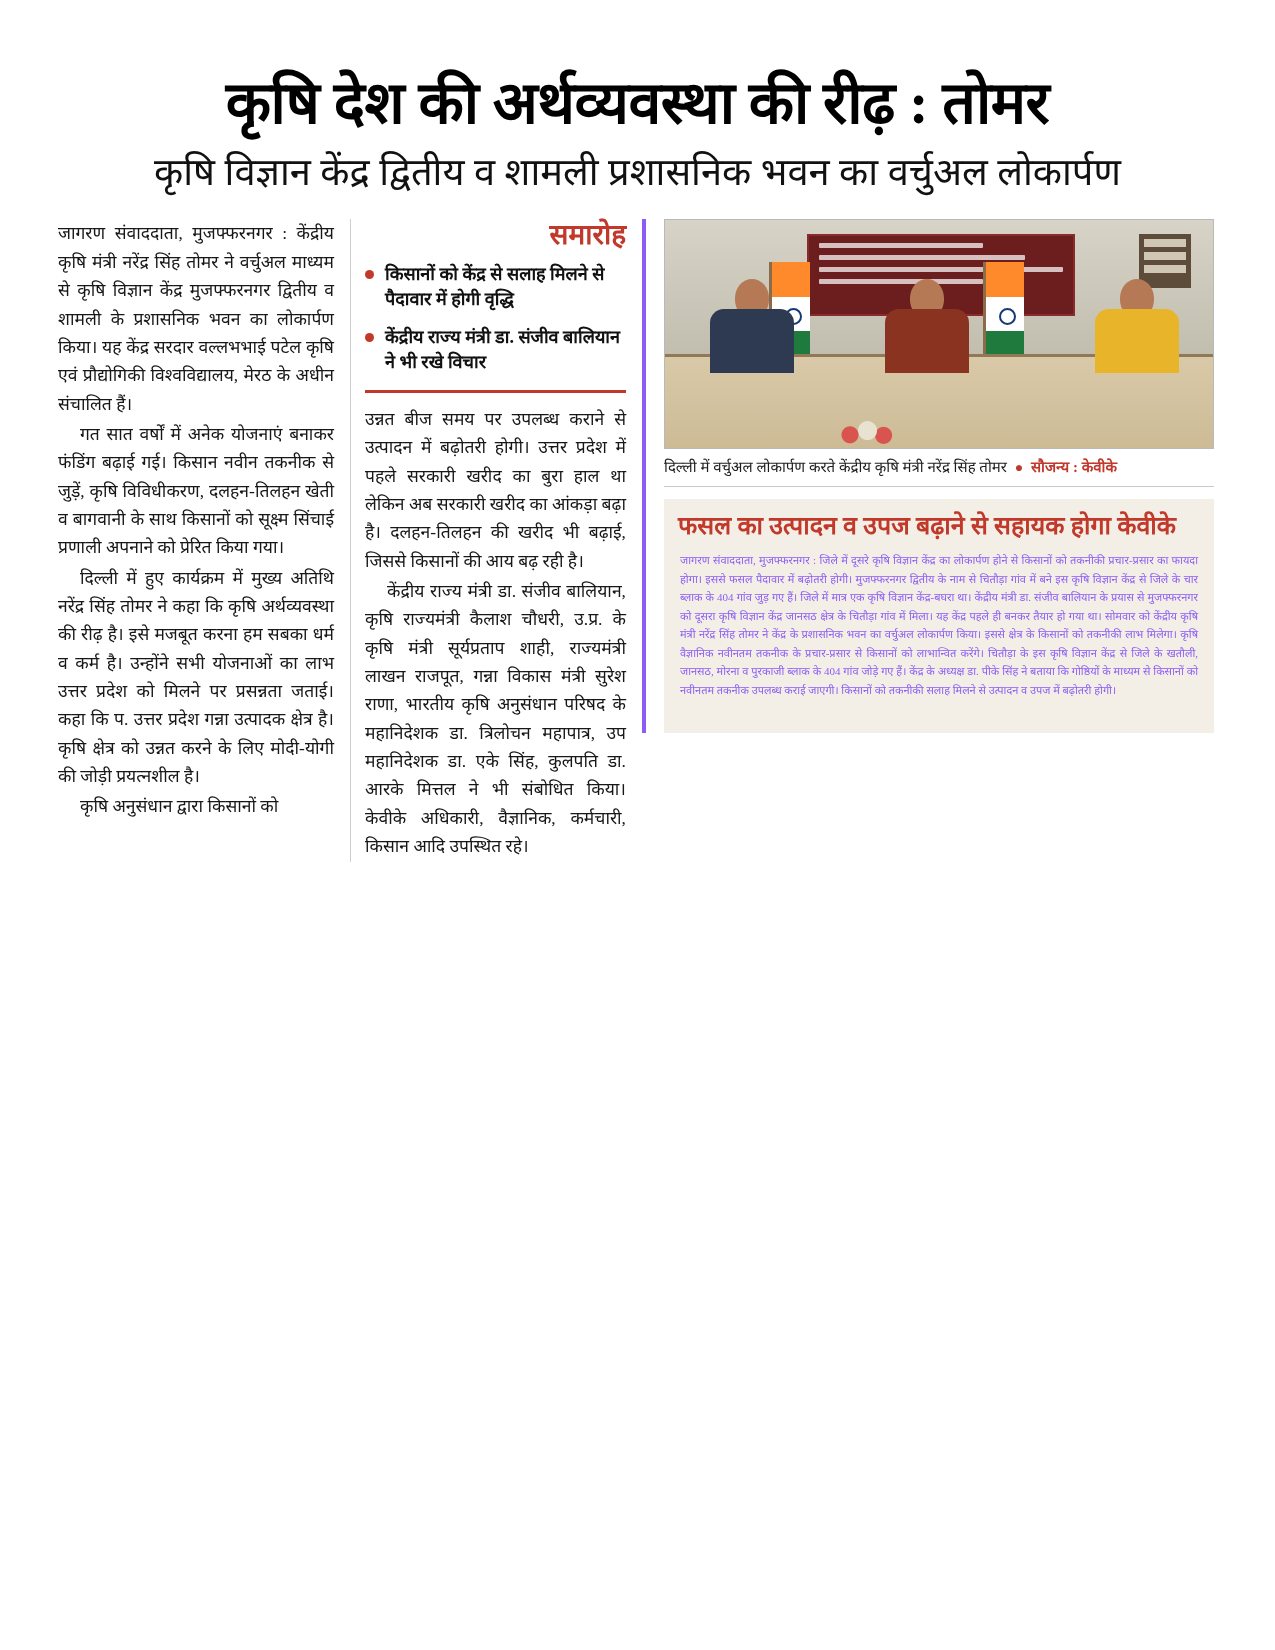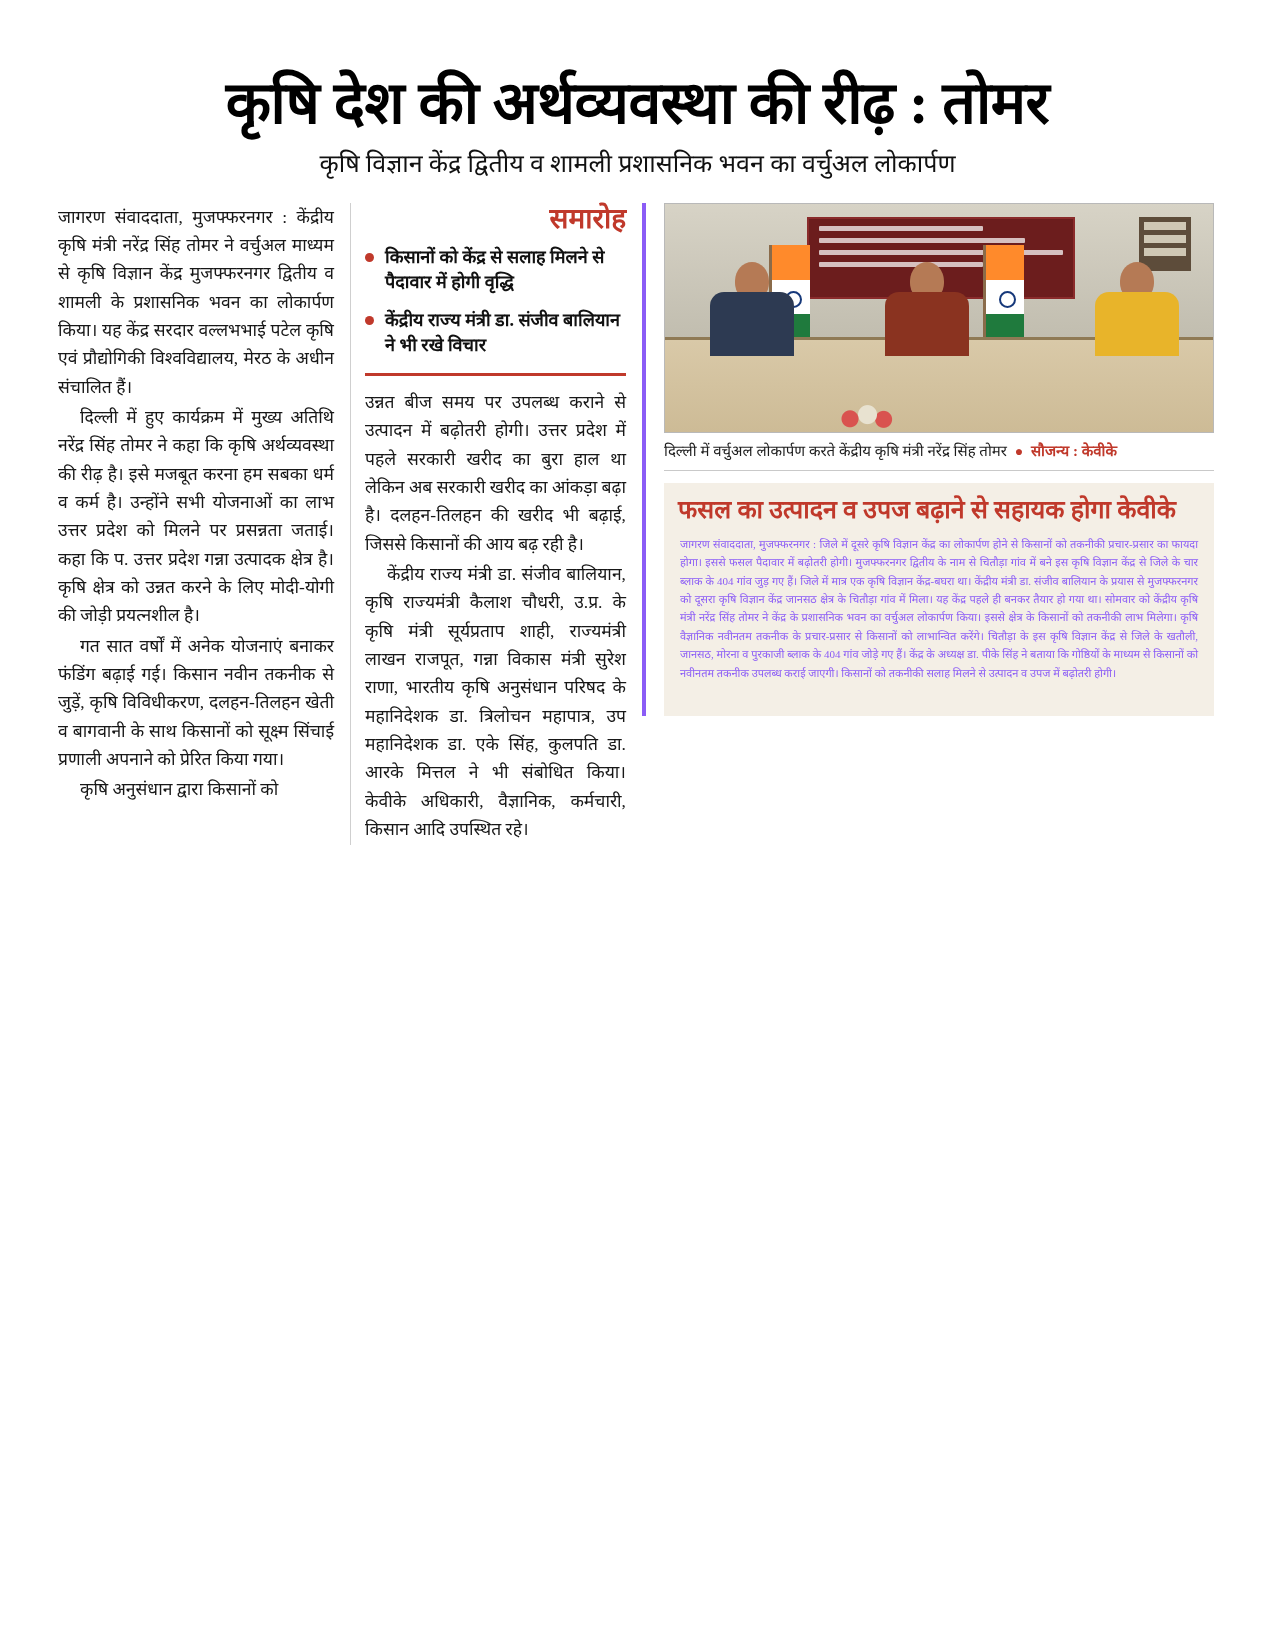--- a/index.html
+++ b/index.html
@@ -27,21 +27,21 @@
     font-size: 59px;
     font-weight: bold;
     letter-spacing: -0.5px;
     line-height: 1.12;
     text-align: center;
     margin: 10px 0 4px 0;
     color: #000;
   }
   .subheadline {
     font-family: "Liberation Serif", serif;
-    font-size: 25px;
+    font-size: 38px;
     font-weight: normal;
     text-align: center;
     line-height: 1.3;
     margin: 12px 0 22px 0;
     color: #111;
   }
 
   
   .content {
     display: flex;
@@ -249,22 +249,22 @@
 <div class="page">
 
   <h1 class="headline">कृषि देश की अर्थव्यवस्था की रीढ़ : तोमर</h1>
   <h2 class="subheadline">कृषि विज्ञान केंद्र द्वितीय व शामली प्रशासनिक भवन का वर्चुअल लोकार्पण</h2>
 
   <div class="content">
 
     <div class="col col-1">
       <div class="body-text">
         <p>जागरण संवाददाता, मुजफ्फरनगर : केंद्रीय कृषि मंत्री नरेंद्र सिंह तोमर ने वर्चुअल माध्यम से कृषि विज्ञान केंद्र मुजफ्फरनगर द्वितीय व शामली के प्रशासनिक भवन का लोकार्पण किया। यह केंद्र सरदार वल्लभभाई पटेल कृषि एवं प्रौद्योगिकी विश्वविद्यालय, मेरठ के अधीन संचालित हैं।</p>
+        <p class="indent">गत सात वर्षों में अनेक योजनाएं बनाकर फंडिंग बढ़ाई गई। किसान नवीन तकनीक से जुड़ें, कृषि विविधीकरण, दलहन-तिलहन खेती व बागवानी के साथ किसानों को सूक्ष्म सिंचाई प्रणाली अपनाने को प्रेरित किया गया।</p>
         <p class="indent">दिल्ली में हुए कार्यक्रम में मुख्य अतिथि नरेंद्र सिंह तोमर ने कहा कि कृषि अर्थव्यवस्था की रीढ़ है। इसे मजबूत करना हम सबका धर्म व कर्म है। उन्होंने सभी योजनाओं का लाभ उत्तर प्रदेश को मिलने पर प्रसन्नता जताई। कहा कि प. उत्तर प्रदेश गन्ना उत्पादक क्षेत्र है। कृषि क्षेत्र को उन्नत करने के लिए मोदी-योगी की जोड़ी प्रयत्नशील है।</p>
-        <p class="indent">गत सात वर्षों में अनेक योजनाएं बनाकर फंडिंग बढ़ाई गई। किसान नवीन तकनीक से जुड़ें, कृषि विविधीकरण, दलहन-तिलहन खेती व बागवानी के साथ किसानों को सूक्ष्म सिंचाई प्रणाली अपनाने को प्रेरित किया गया।</p>
         <p class="indent">कृषि अनुसंधान द्वारा किसानों को</p>
       </div>
     </div>
 
     <div class="col col-2">
       <div class="samaroh-title">समारोह</div>
       <ul class="bullets">
         <li>
           <span class="dot"></span>
           <span>किसानों को केंद्र से सलाह मिलने से पैदावार में होगी वृद्धि</span>

